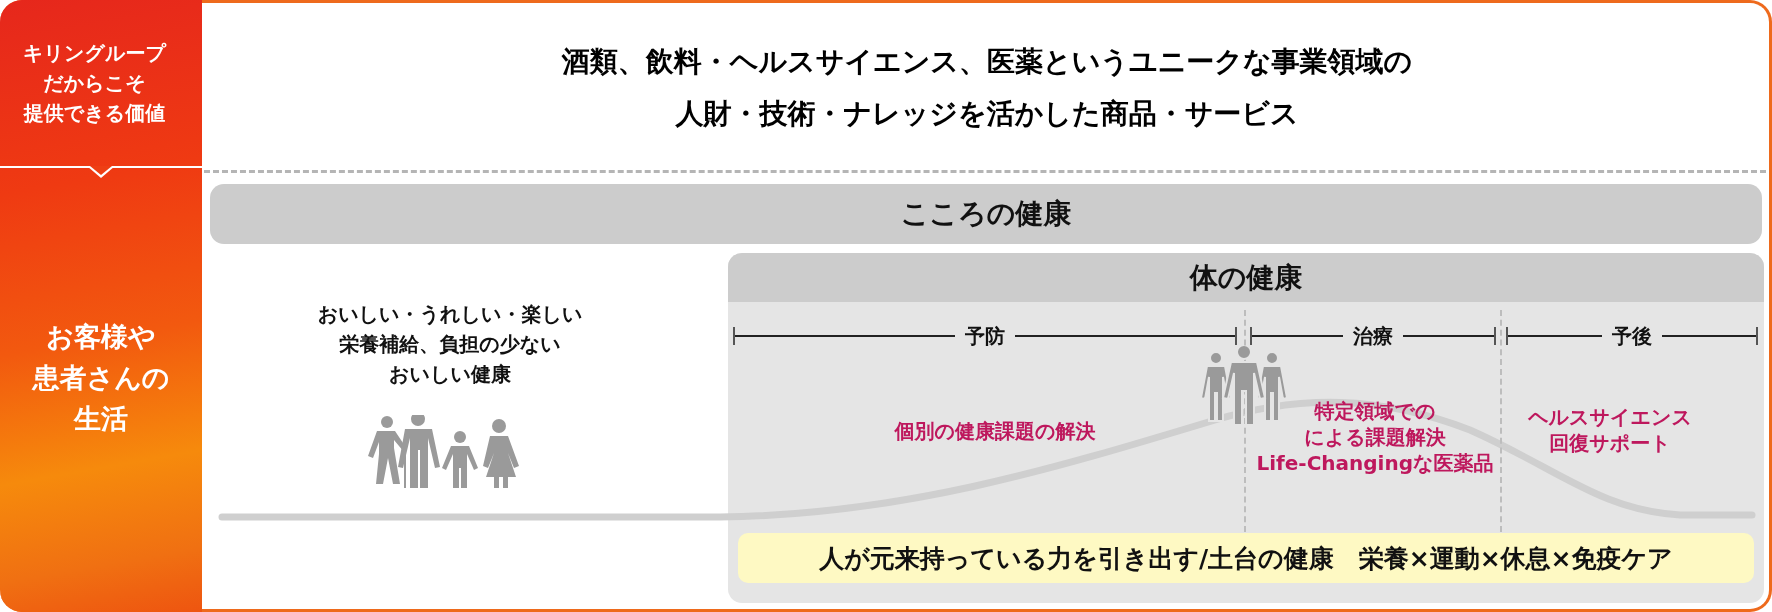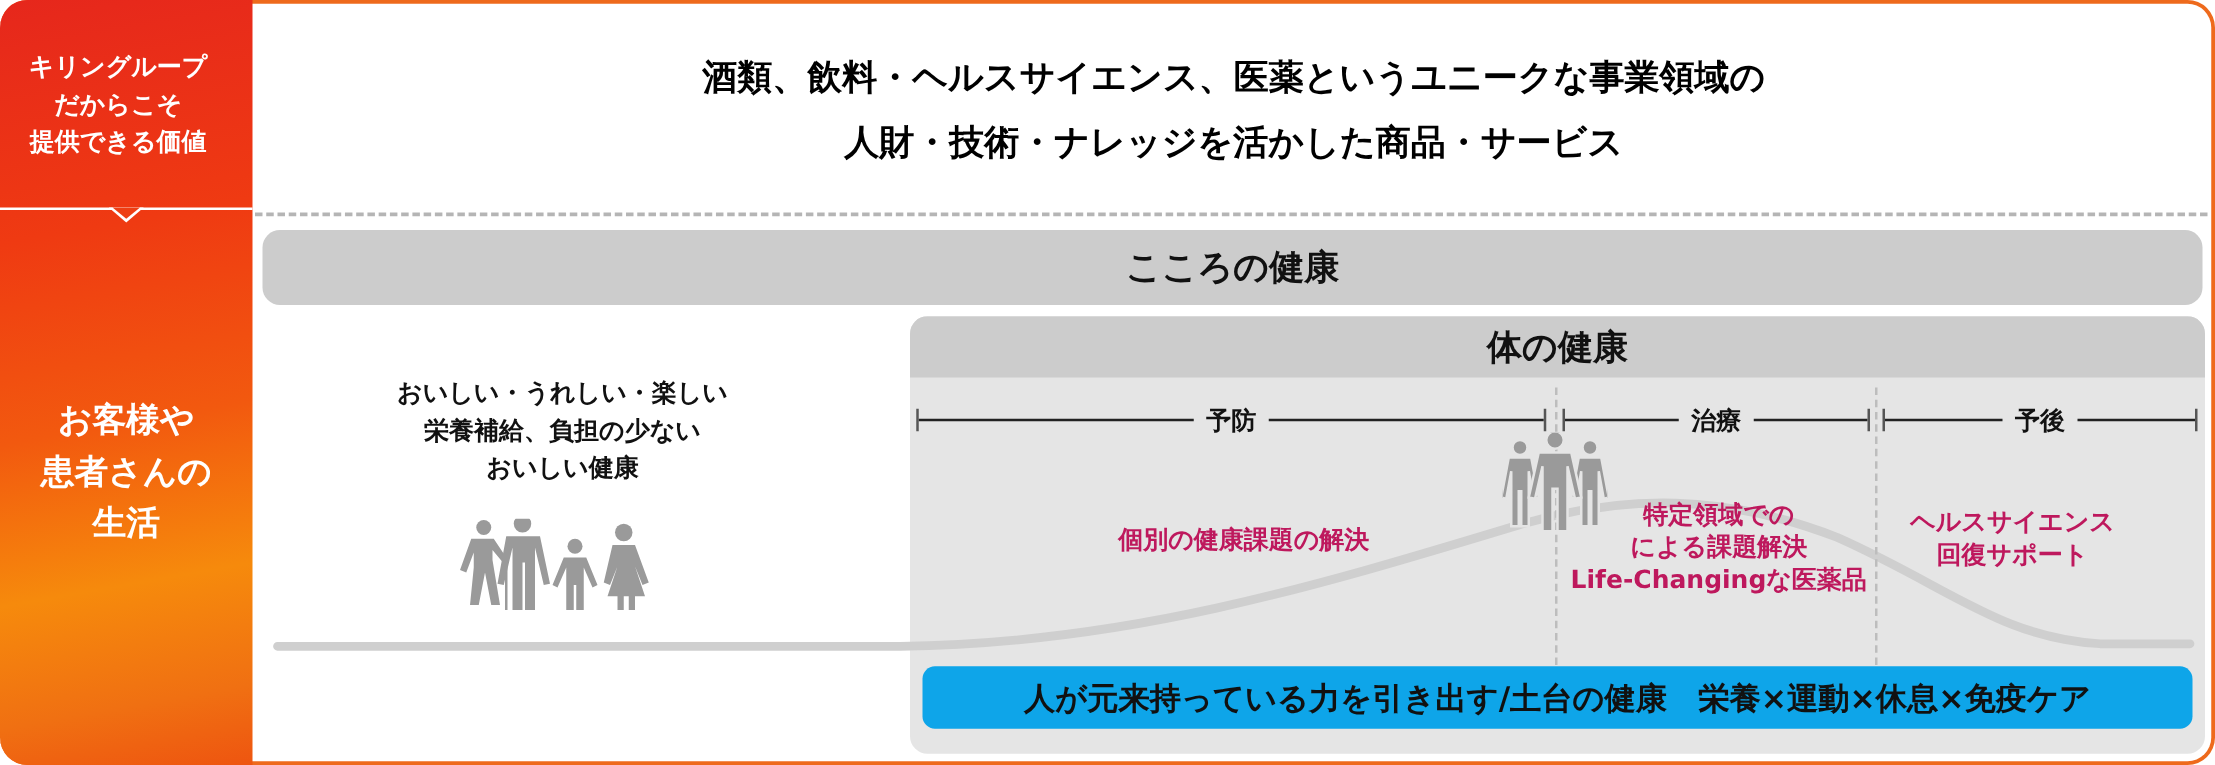--- a/index.html
+++ b/index.html
@@ -86,21 +86,21 @@
     .vdash {
       position: absolute; width: 0; border-left: 2px dashed #bdbdbd;
     }
 
     .sub-text {
       position: absolute; text-align: center; font-weight: bold; font-size: 20px; line-height: 26px; color: #be185d;
     }
 
     .foundation {
       position: absolute; left: 738px; top: 533px; width: 1016px; height: 50px;
-      background: #0ea5e9; border-radius: 10px;
+      background: #fef9c3; border-radius: 10px;
       display: flex; align-items: center; justify-content: center;
       font-weight: bold; font-size: 25px; white-space: pre;
     }
     .ground { position:absolute; left: 222px; top: 514px; width: 510px; height: 6px; background:#d9d9d9; border-radius:3px; }
   </style>
 </head>
 <body>
 
 <div class="frame"></div>
 

